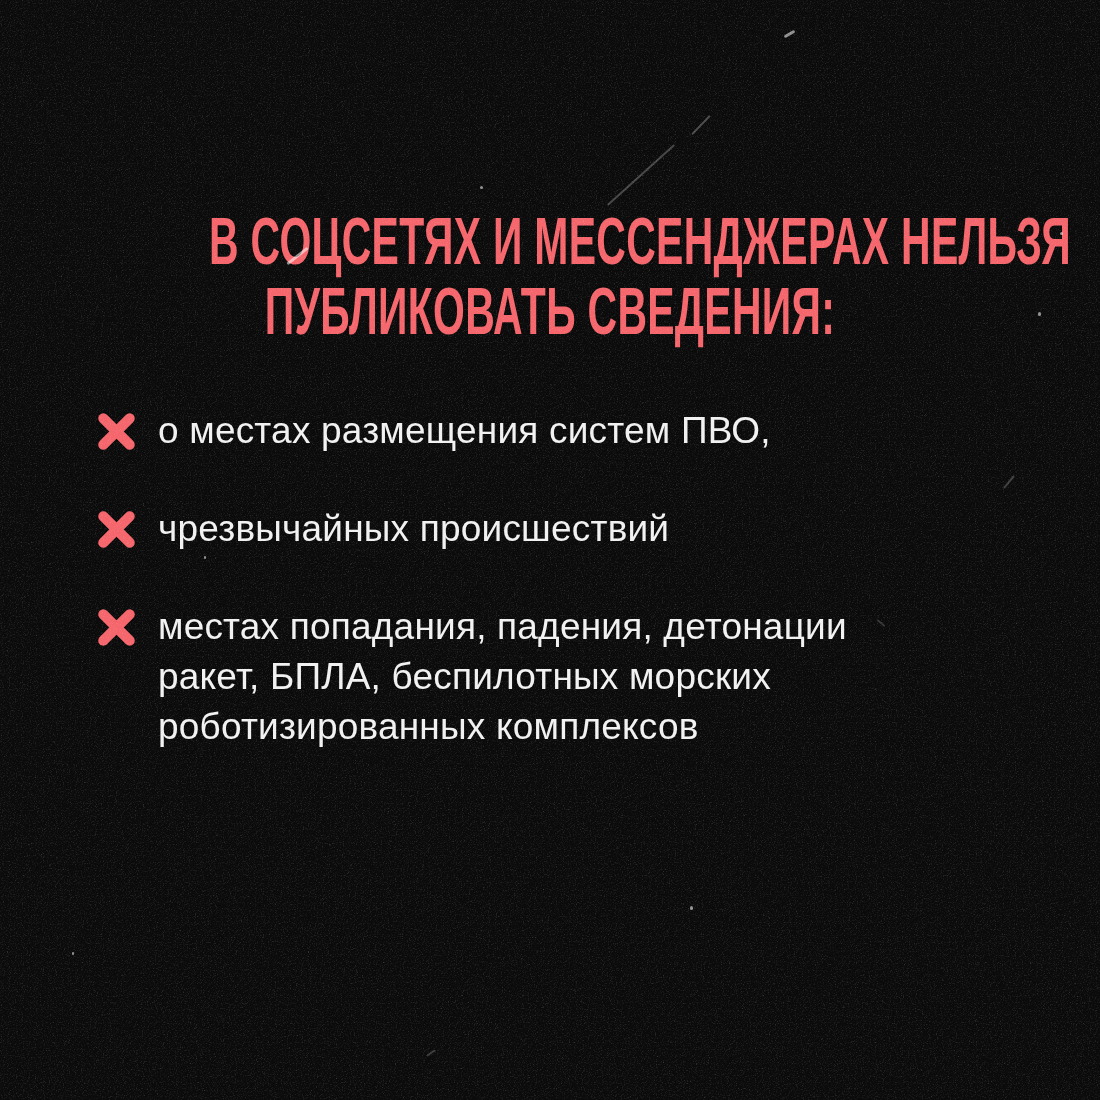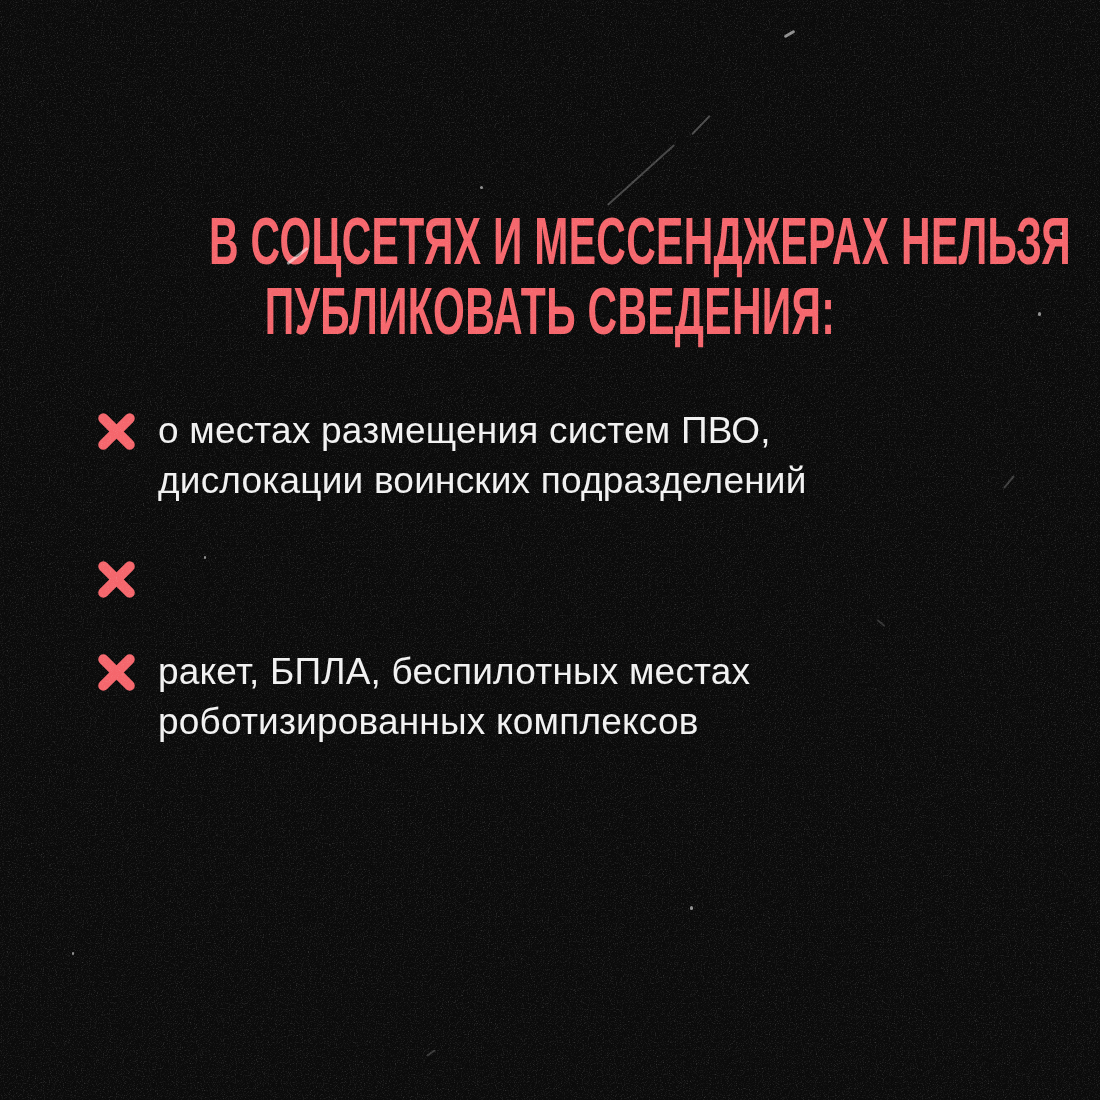--- a/index.html
+++ b/index.html
@@ -116,44 +116,45 @@
 
     <div class="item">
       <span class="xmark">
         <svg viewBox="0 0 40 40" aria-hidden="true">
           <line x1="6.5" y1="6.5" x2="33.5" y2="33.5"></line>
           <line x1="33.5" y1="6.5" x2="6.5" y2="33.5"></line>
         </svg>
       </span>
       <div class="item-text">
         <span class="tline">о местах размещения систем ПВО,</span>
-        <span class="tline">дислокации воинских подразделений</span>
       </div>
     </div>
 
     <div class="item">
       <span class="xmark">
         <svg viewBox="0 0 40 40" aria-hidden="true">
           <line x1="6.5" y1="6.5" x2="33.5" y2="33.5"></line>
           <line x1="33.5" y1="6.5" x2="6.5" y2="33.5"></line>
         </svg>
       </span>
       <div class="item-text">
+        <span class="tline">чрезвычайных происшествий</span>
       </div>
     </div>
 
     <div class="item">
       <span class="xmark">
         <svg viewBox="0 0 40 40" aria-hidden="true">
           <line x1="6.5" y1="6.5" x2="33.5" y2="33.5"></line>
           <line x1="33.5" y1="6.5" x2="6.5" y2="33.5"></line>
         </svg>
       </span>
       <div class="item-text">
-        <span class="tline">ракет, БПЛА, беспилотных местах</span>
+        <span class="tline">местах попадания, падения, детонации</span>
+        <span class="tline">ракет, БПЛА, беспилотных морских</span>
         <span class="tline">роботизированных комплексов</span>
       </div>
     </div>
 
   </div>
 
   <svg class="grain" width="1100" height="1100">
     <filter id="grainF">
       <feTurbulence type="fractalNoise" baseFrequency="0.85" numOctaves="3" stitchTiles="stitch"></feTurbulence>
       <feColorMatrix type="matrix" values="0 0 0 0 1

